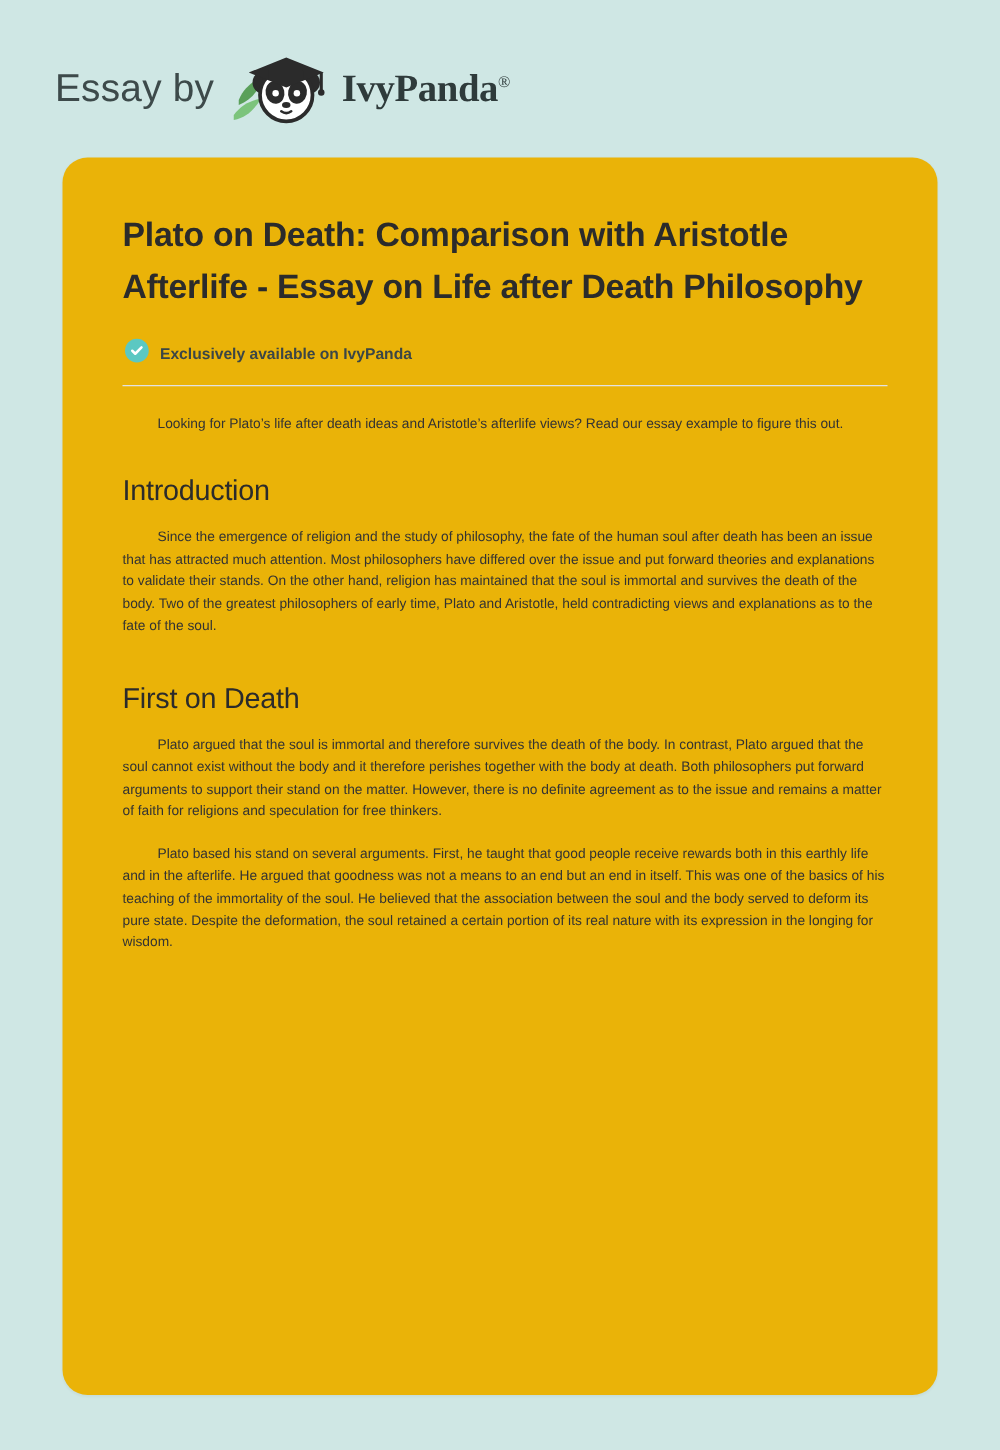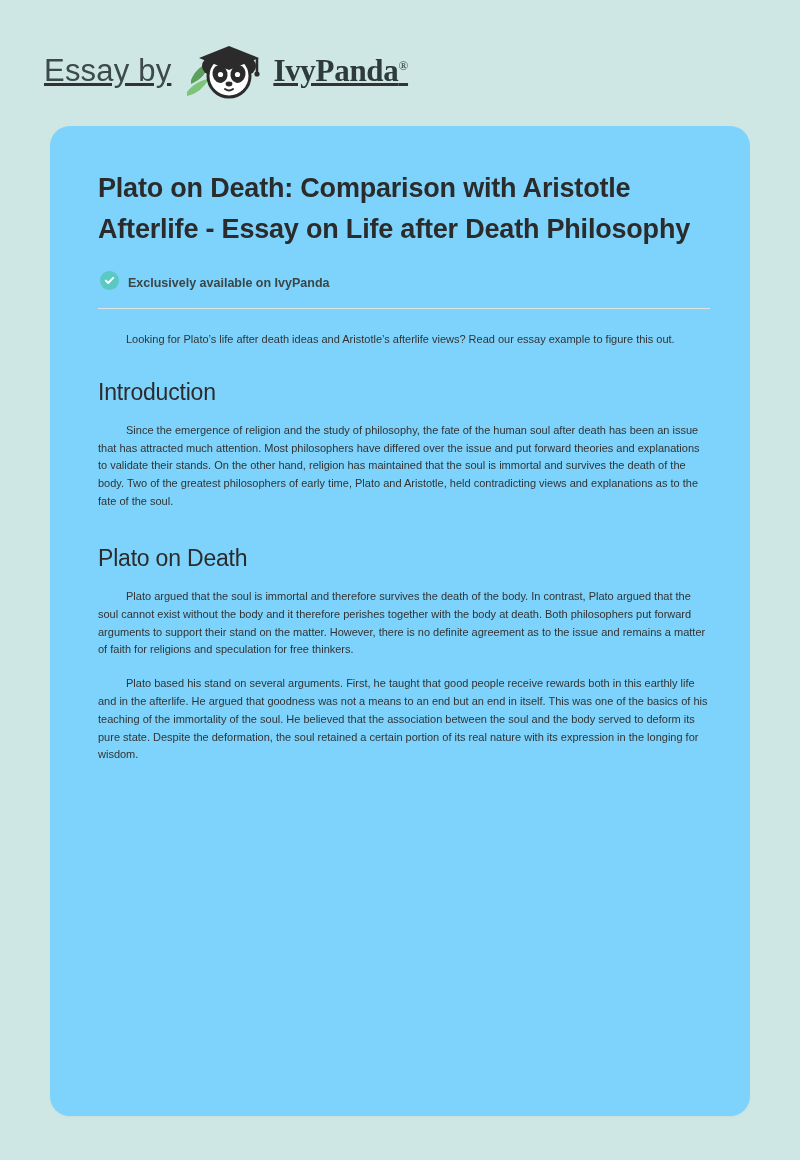--- a/index.html
+++ b/index.html
@@ -11,21 +11,20 @@
     font-family: "Liberation Sans", sans-serif;
     color: #333333;
     overflow: hidden;
   }
 
   .brand {
     display: flex;
     align-items: center;
     padding: 38px 0 0 44px;
     height: 104px;
-    text-decoration: underline;
   }
   .brand-word {
     font-size: 31px;
     color: #3d4a4a;
     font-family: "Liberation Sans", sans-serif;
     letter-spacing: 0.2px;
   }
   .logo-wrap {
     display: flex;
     align-items: center;
@@ -48,21 +47,21 @@
   }
   .logo-text sup {
     font-size: 13px;
     font-weight: normal;
     vertical-align: super;
   }
 
   .card {
     position: relative;
     margin: 22px 50px 18px 50px;
-    background: #7dd3fc;
+    background: #eab308;
     border-radius: 20px;
     padding: 42px 40px 0 48px;
     height: 990px;
     overflow: hidden;
     box-shadow: 0 1px 2px rgba(0,0,0,0.04);
   }
 
   h1.doc-title {
     font-size: 27px;
     line-height: 1.5;
@@ -167,16 +166,16 @@
     <span class="exclusive-label">Exclusively available on IvyPanda</span>
   </div>
 
   <div class="divider"></div>
 
   <p class="body-text">Looking for Plato’s life after death ideas and Aristotle’s afterlife views? Read our essay example to figure this out.</p>
 
   <h2 class="section-head">Introduction</h2>
   <p class="body-text">Since the emergence of religion and the study of philosophy, the fate of the human soul after death has been an issue that has attracted much attention. Most philosophers have differed over the issue and put forward theories and explanations to validate their stands. On the other hand, religion has maintained that the soul is immortal and survives the death of the body. Two of the greatest philosophers of early time, Plato and Aristotle, held contradicting views and explanations as to the fate of the soul.</p>
 
-  <h2 class="section-head second">Plato on Death</h2>
+  <h2 class="section-head second">First on Death</h2>
   <p class="body-text">Plato argued that the soul is immortal and therefore survives the death of the body. In contrast, Plato argued that the soul cannot exist without the body and it therefore perishes together with the body at death. Both philosophers put forward arguments to support their stand on the matter. However, there is no definite agreement as to the issue and remains a matter of faith for religions and speculation for free thinkers.</p>
   <p class="body-text">Plato based his stand on several arguments. First, he taught that good people receive rewards both in this earthly life and in the afterlife. He argued that goodness was not a means to an end but an end in itself. This was one of the basics of his teaching of the immortality of the soul. He believed that the association between the soul and the body served to deform its pure state. Despite the deformation, the soul retained a certain portion of its real nature with its expression in the longing for wisdom.</p>
 </div>
 
 </body></html>

